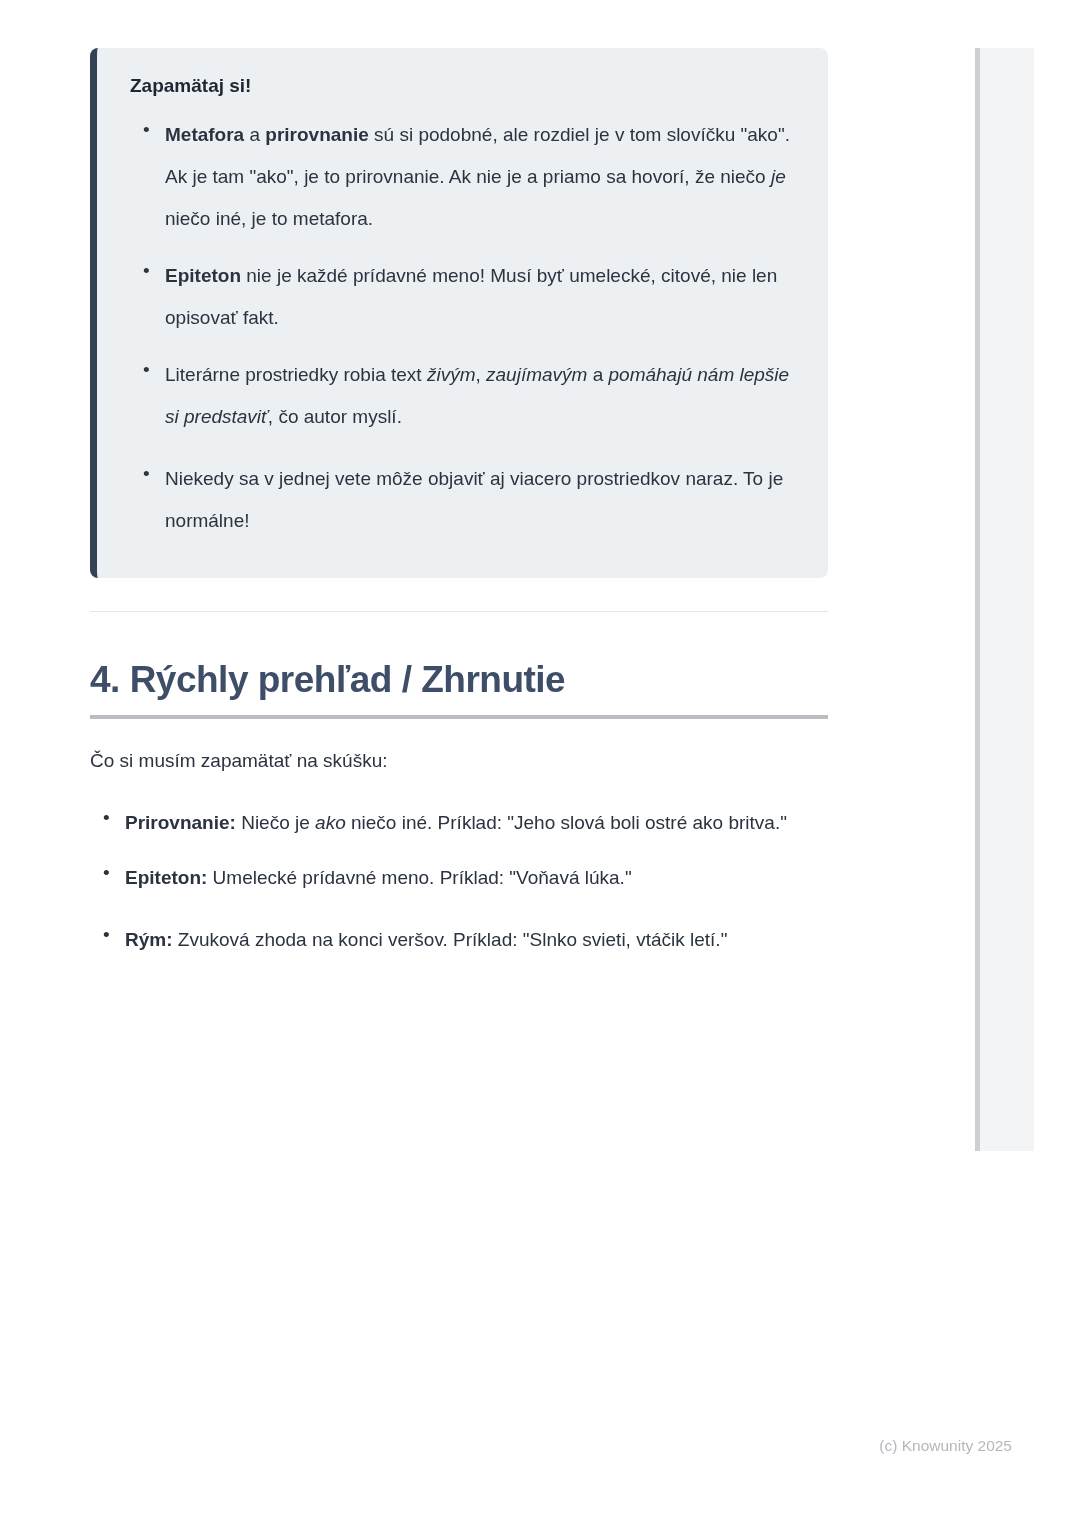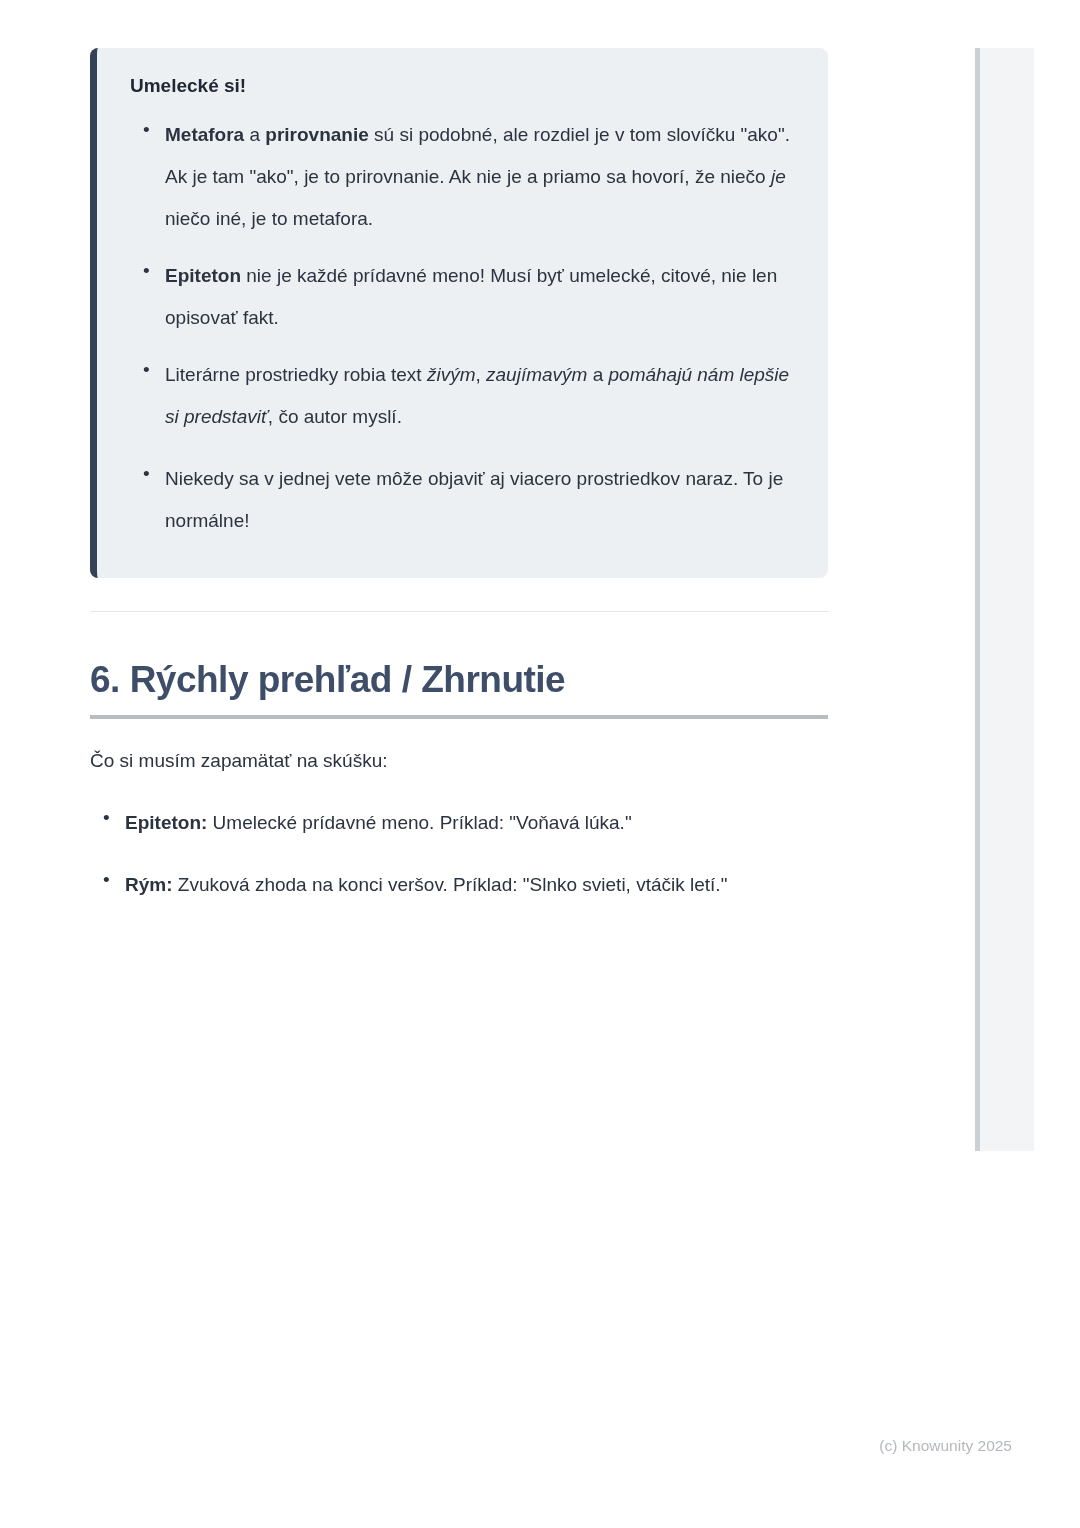--- a/index.html
+++ b/index.html
@@ -79,36 +79,37 @@
     position:absolute;left:980px;top:48px;width:54px;height:1103px;
     background:var(--next-page-panel);
   }
 </style>
 </head>
 <body>
 
 <div class="content">
 
   <div class="callout">
-    <h3 class="callout-title">Umelecké si!</h3>
+    <h3 class="callout-title">Zapamätaj si!</h3>
     <ul class="bullets">
       <li><span class="seg-b">Metafora</span><span> a </span><span class="seg-b">prirovnanie</span><span> sú si podobné, ale rozdiel je v tom slovíčku "ako". Ak je tam "ako", je to prirovnanie. Ak nie je a priamo sa hovorí, že niečo </span><span class="seg-i">je</span><span> niečo iné, je to metafora.</span></li>
       <li><span class="seg-b">Epiteton</span><span> nie je každé prídavné meno! Musí byť umelecké, citové, nie len opisovať fakt.</span></li>
       <li><span>Literárne prostriedky robia text </span><span class="seg-i">živým</span><span>, </span><span class="seg-i">zaujímavým</span><span> a </span><span class="seg-i">pomáhajú nám lepšie si predstaviť</span><span>, čo autor myslí.</span></li>
       <li><span>Niekedy sa v jednej vete môže objaviť aj viacero prostriedkov naraz. To je normálne!</span></li>
     </ul>
   </div>
 
   <div class="divider"></div>
 
-  <h2 class="section-heading">6. Rýchly prehľad / Zhrnutie</h2>
+  <h2 class="section-heading">4. Rýchly prehľad / Zhrnutie</h2>
 
   <p class="intro">Čo si musím zapamätať na skúšku:</p>
 
   <ul class="bullets summary">
+    <li><span class="seg-b">Prirovnanie:</span><span> Niečo je </span><span class="seg-i">ako</span><span> niečo iné. Príklad: "Jeho slová boli ostré ako britva."</span></li>
     <li><span class="seg-b">Epiteton:</span><span> Umelecké prídavné meno. Príklad: "Voňavá lúka."</span></li>
     <li><span class="seg-b">Rým:</span><span> Zvuková zhoda na konci veršov. Príklad: "Slnko svieti, vtáčik letí."</span></li>
   </ul>
 
 </div>
 
 <div class="page-edge-line"></div>
 <div class="next-page-panel"></div>
 
 <div class="footer">(c) Knowunity 2025</div>

